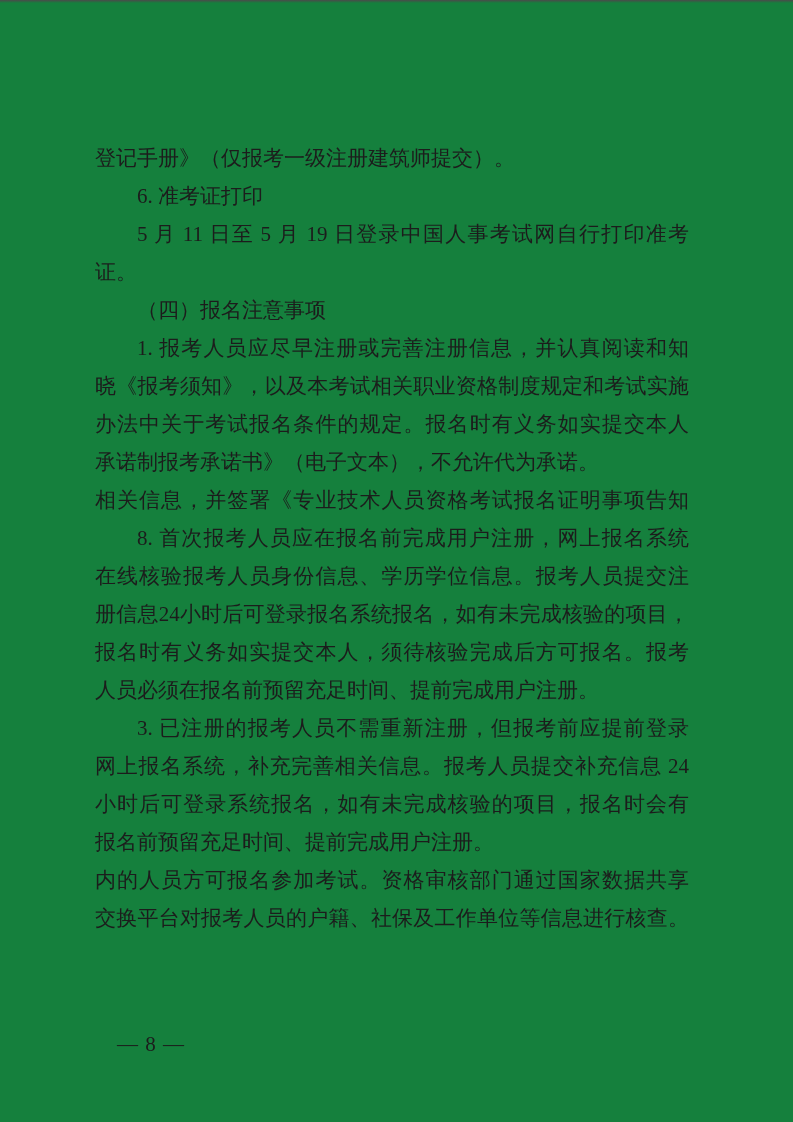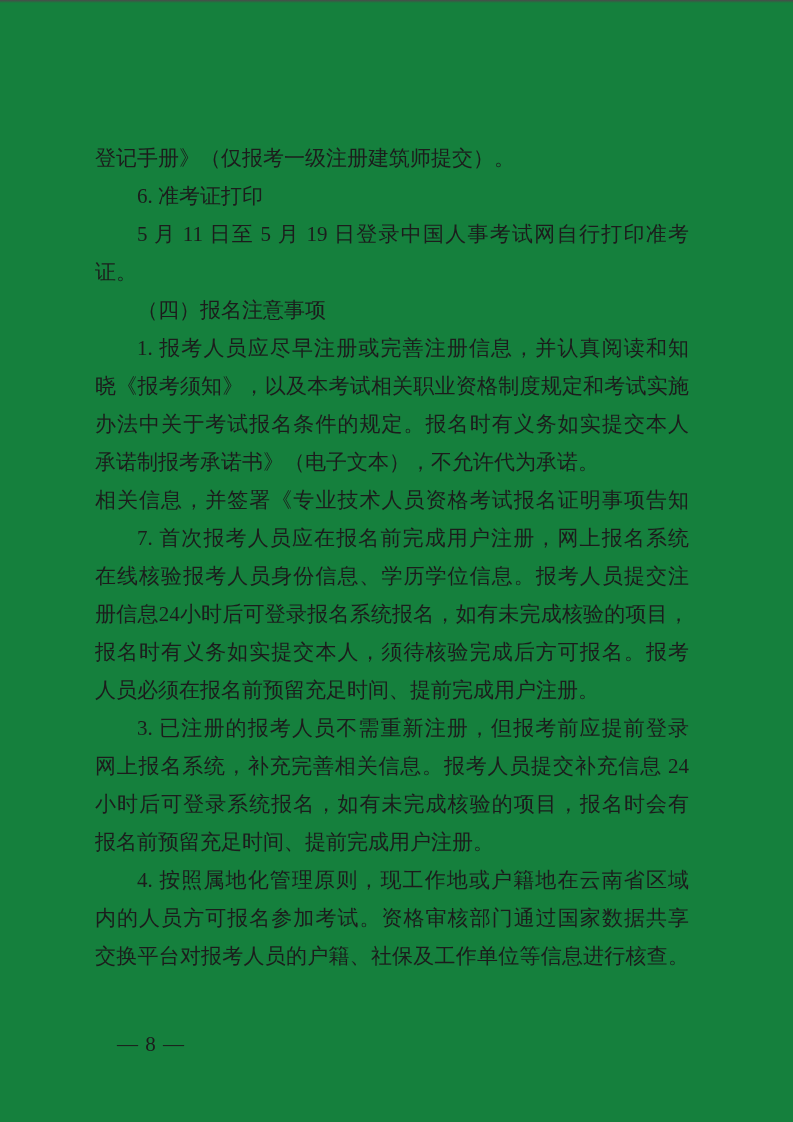--- a/index.html
+++ b/index.html
@@ -70,27 +70,26 @@
       <div class="line"><span>登记手册》（仅报考一级注册建筑师提交）。</span></div>
       <div class="line indent"><span class="bold">6. 准考证打印</span></div>
       <div class="line indent justify"><span>5 月 11 日至 5 月 19 日登录中国人事考试网自行打印准考</span></div>
       <div class="line"><span>证。</span></div>
       <div class="line indent"><span>（四）报名注意事项</span></div>
       <div class="line indent justify"><span>1. 报考人员应尽早注册或完善注册信息，并认真阅读和知</span></div>
       <div class="line justify"><span>晓《报考须知》，以及本考试相关职业资格制度规定和考试实施</span></div>
       <div class="line justify"><span>办法中关于考试报名条件的规定。报名时有义务如实提交本人</span></div>
       <div class="line"><span>承诺制报考承诺书》（电子文本），不允许代为承诺。</span></div>
       <div class="line justify"><span>相关信息，并签署《专业技术人员资格考试报名证明事项告知</span></div>
-      <div class="line indent justify"><span>7. 首次报考人员应在报名前完成用户注册，网上报名系统</span></div>
+      <div class="line indent justify"><span>8. 首次报考人员应在报名前完成用户注册，网上报名系统</span></div>
       <div class="line justify"><span>在线核验报考人员身份信息、学历学位信息。报考人员提交注</span></div>
       <div class="line justify"><span>册信息</span><span class="bold">24小时后</span><span>可登录报名系统报名，如有未完成核验的项目，</span></div>
       <div class="line justify"><span>报名时有义务如实提交本人，须待核验完成后方可报名。</span><span class="bold">报考</span></div>
       <div class="line"><span class="bold">人员必须在报名前预留充足时间、提前完成用户注册。</span></div>
       <div class="line indent justify"><span>3. 已注册的报考人员不需重新注册，但报考前应提前登录</span></div>
       <div class="line justify"><span>网上报名系统，补充完善相关信息。报考人员提交补充信息 </span><span class="bold">24</span></div>
       <div class="line justify"><span class="bold">小时后</span><span>可登录系统报名，如有未完成核验的项目，报名时会有</span></div>
       <div class="line"><span class="bold">报名前预留充足时间、提前完成用户注册。</span></div>
-      <div class="line indent justify"><span>4. 按照属地化管理原则，现工作地或户籍地在云南省区域</span></div>
       <div class="line justify"><span>内的人员方可报名参加考试。资格审核部门通过国家数据共享</span></div>
       <div class="line justify"><span>交换平台对报考人员的户籍、社保及工作单位等信息进行核查。</span></div>
     </div>
   <div class="footer">— 8 —</div>
 </div>
 
 </body></html>

